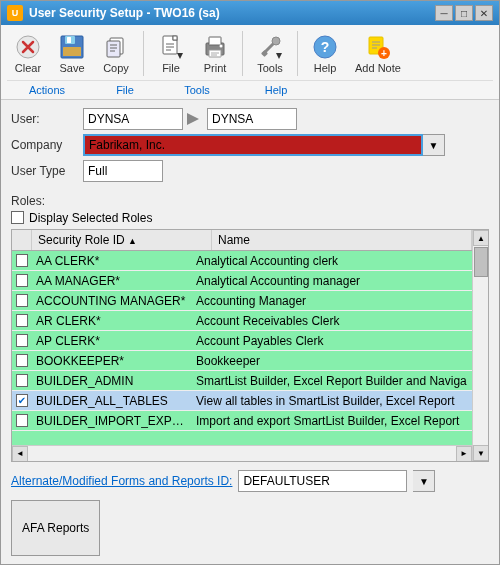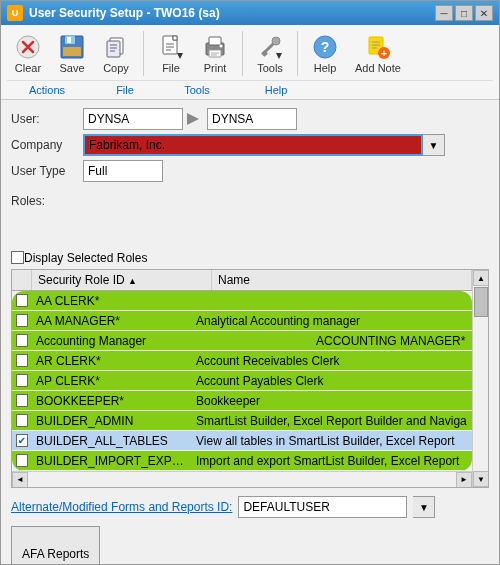--- a/index.html
+++ b/index.html
@@ -178,21 +178,21 @@
     .roles-label {
       font-size: 12px;
       font-weight: normal;
       color: #333;
       margin-bottom: 3px;
     }
     .display-selected-row {
       display: flex;
       align-items: flex-start;
       margin-bottom: 4px;
-      margin-top: 40px;
+      gap: 5px;
     }
     .checkbox {
       width: 13px;
       height: 13px;
       border: 1px solid #666;
       background: white;
       display: inline-block;
       cursor: pointer;
     }
     .roles-table-container {
@@ -212,22 +212,21 @@
     .roles-th {
       padding: 3px 6px;
       border-right: 1px solid #ccc;
     }
     .roles-th-id { width: 180px; }
     .roles-th-name { flex: 1; }
     .roles-table-body {
       flex: 1;
       overflow-y: auto;
       overflow-x: auto;
-      background: #84cc16;
-      border-radius: 12px;
+      background: #86efac;
     }
     .roles-row {
       display: flex;
       align-items: center;
       border-bottom: 1px solid #eee;
       min-height: 20px;
     }
     .roles-row.highlighted { background: #b8d4f0; }
     .roles-cell {
       padding: 2px 4px;
@@ -533,34 +532,35 @@
                 <span style="font-size:9px;">▲</span>
               </div>
               <div class="roles-th roles-th-name">Name</div>
             </div>
             <div class="roles-table-body" id="roles-body">
             <div class="roles-row">
                   <div class="roles-cell roles-cell-cb">
                     <div class="row-checkbox"></div>
                   </div>
                   <div class="roles-cell roles-cell-id">AA CLERK*</div>
+                  <div class="roles-cell roles-cell-name">Analytical Accounting clerk</div>
                 </div>
                 <div class="roles-row">
                   <div class="roles-cell roles-cell-cb">
                     <div class="row-checkbox"></div>
                   </div>
                   <div class="roles-cell roles-cell-id">AA MANAGER*</div>
                   <div class="roles-cell roles-cell-name">Analytical Accounting manager</div>
                 </div>
                 <div class="roles-row">
                   <div class="roles-cell roles-cell-cb">
                     <div class="row-checkbox"></div>
                   </div>
+                  <div class="roles-cell roles-cell-id">ACCOUNTING MANAGER*</div>
                   <div class="roles-cell roles-cell-name">Accounting Manager</div>
-                  <div class="roles-cell roles-cell-id">ACCOUNTING MANAGER*</div>
                 </div>
                 <div class="roles-row">
                   <div class="roles-cell roles-cell-cb">
                     <div class="row-checkbox"></div>
                   </div>
                   <div class="roles-cell roles-cell-id">AR CLERK*</div>
                   <div class="roles-cell roles-cell-name">Account Receivables Clerk</div>
                 </div>
                 <div class="roles-row">
                   <div class="roles-cell roles-cell-cb">

